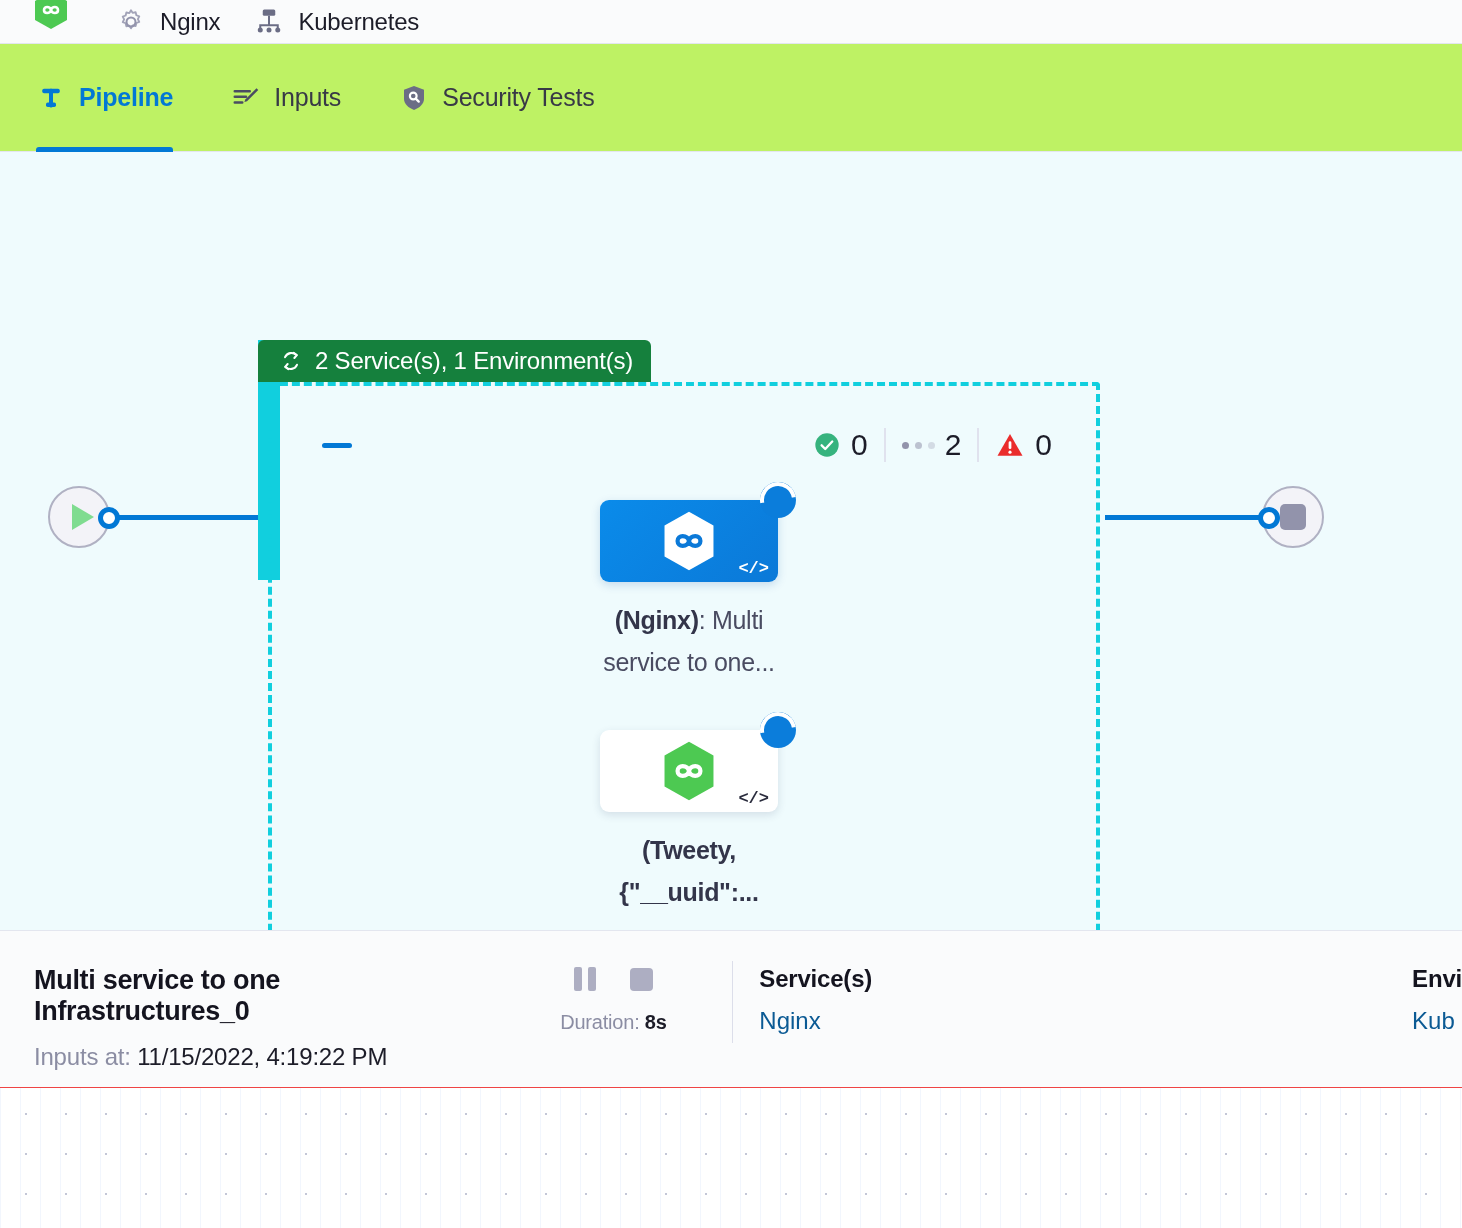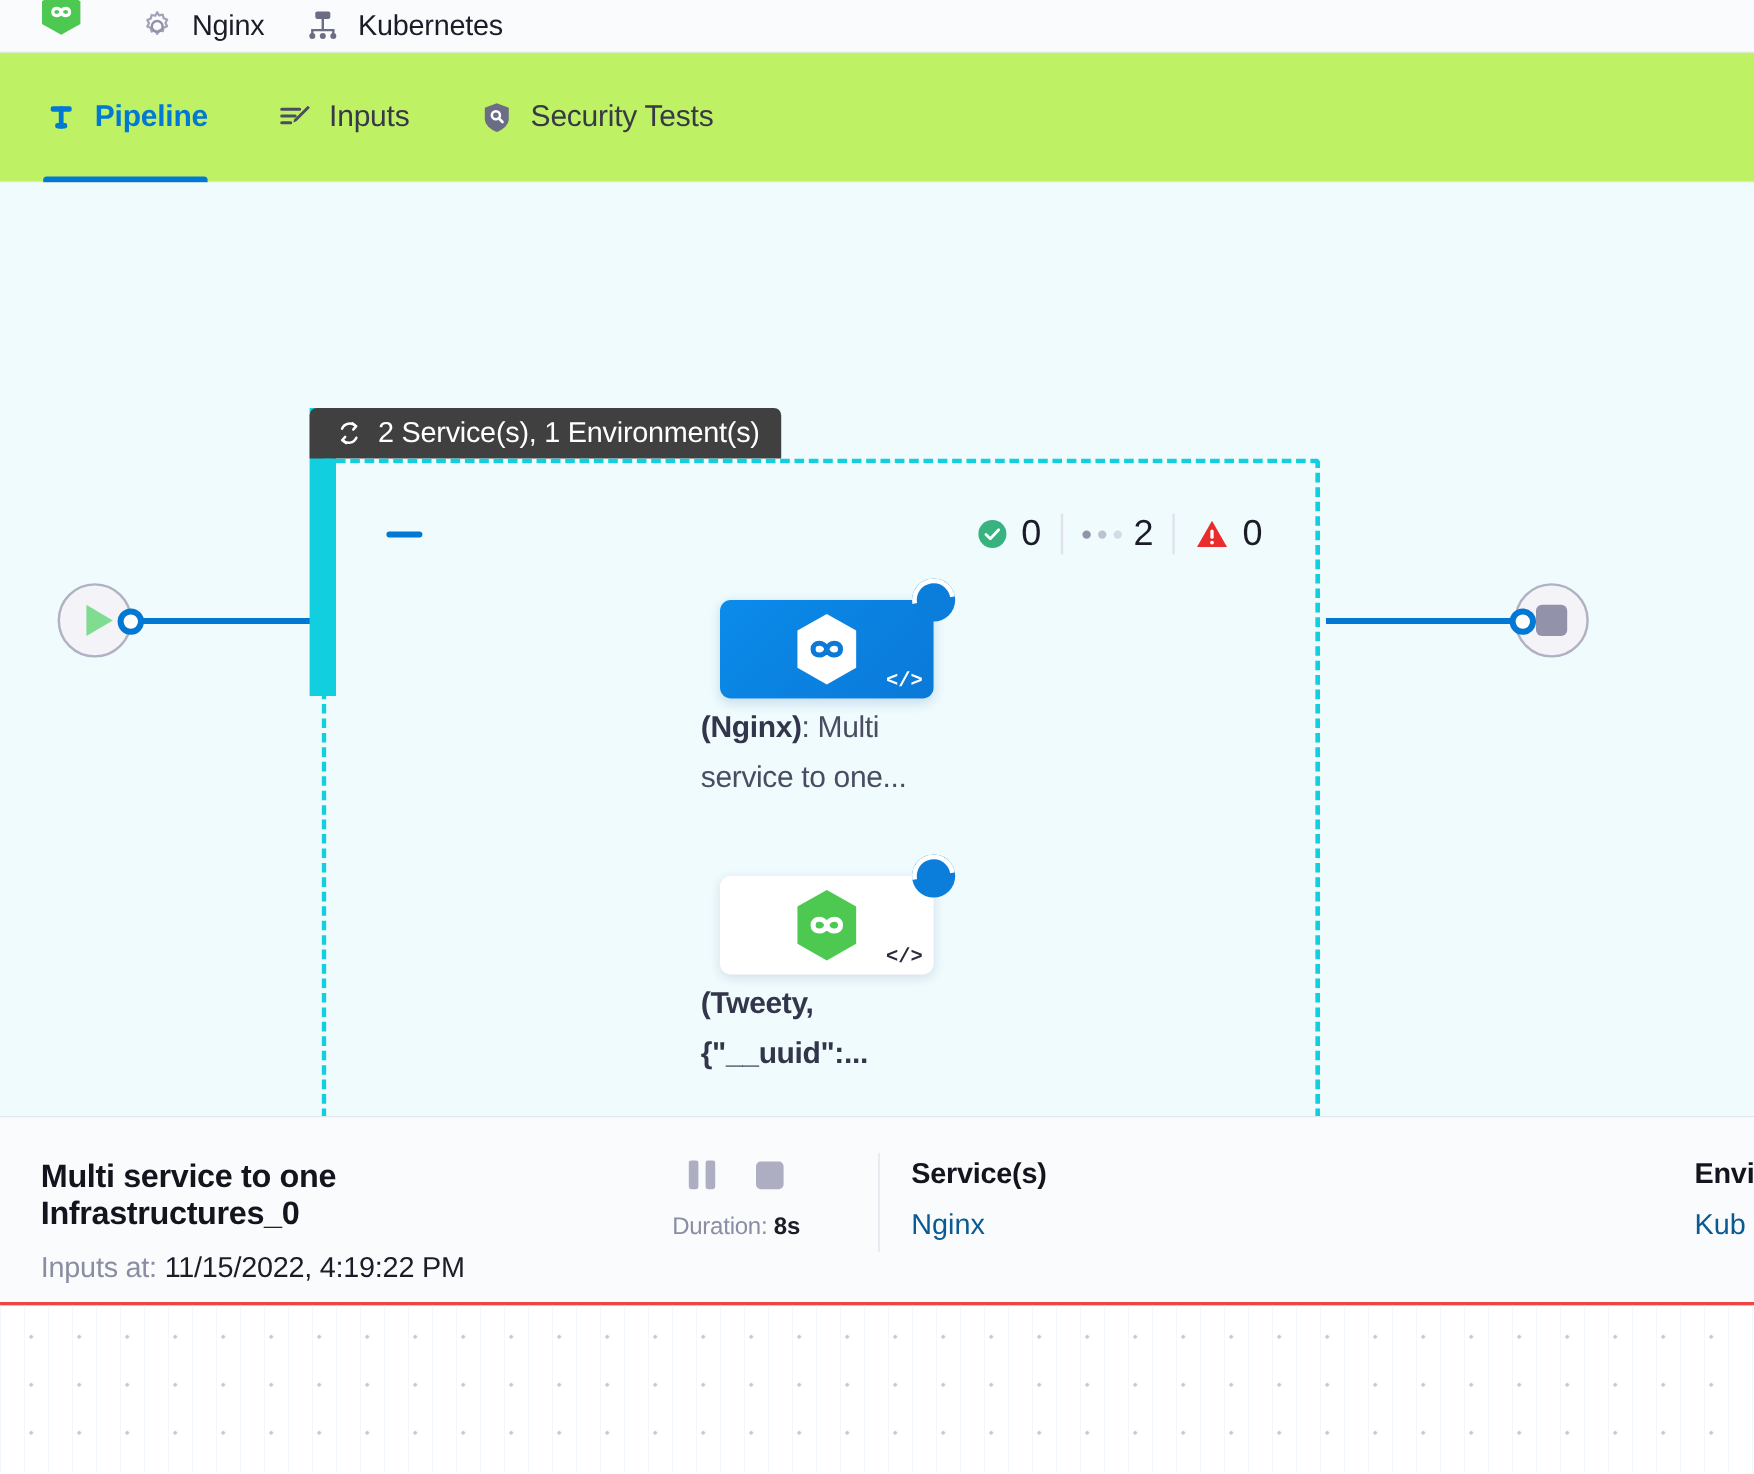--- a/index.html
+++ b/index.html
@@ -88,21 +88,21 @@
   .conn-dot.end-dot   { left: 1258px; top: 355px; }
 
   
   .group-rail {
     position: absolute; left: 258px; top: 188px; width: 22px; height: 240px;
     background: #11cfde;
   }
   .group-header {
     position: absolute; left: 258px; top: 188px;
     height: 42px; border-radius: 6px 6px 0 0;
-    background: #404040;
+    background: #15803d;
     display: flex; align-items: center; gap: 11px;
     padding: 0 18px 0 20px;
     white-space: nowrap;
   }
   .group-header .group-label {
     font-size: 24px; color: #ffffff; letter-spacing: -0.2px;
   }
 
   
   .group-box {
@@ -165,33 +165,33 @@
     background: #0b7ddb;
     display: flex; align-items: center; justify-content: center;
   }
   .spinner-badge::after {
     content: ""; width: 28px; height: 28px; border-radius: 50%;
     border: 4px solid #ffffff;
     border-right-color: transparent; border-bottom-color: transparent;
     transform: rotate(35deg);
   }
   .node-label {
-    margin-top: 3px; width: 210px; margin-left: -16px;
-    text-align: left; font-size: 25px; line-height: 42px;
+    margin-top: 17px; width: 210px; margin-left: -16px;
+    text-align: center; font-size: 25px; line-height: 42px;
     color: #4a4c62; letter-spacing: -0.3px;
   }
   .node-label b { color: #33354a; font-weight: bold; }
   .node-label.allbold { color: #33354a; font-weight: bold; }
 
   
   .details {
     position: absolute; left: 0; top: 930px; width: 1462px; height: 158px;
     background: #fafbfc;
     border-top: 1px solid #e3e6ef;
-    border-bottom: 3px solid #ef4444;
+    border-bottom: 1px solid #ef4444;
     display: flex; align-items: flex-start;
     padding: 34px 0 0 34px;
   }
   .det-title { font-size: 27px; font-weight: bold; color: #14141f; letter-spacing: -0.3px; }
   .det-sub { margin-top: 16px; font-size: 24px; color: #1c1c28; letter-spacing: -0.2px; }
   .det-sub .muted { color: #8b8da3; }
   .duration-block {
     margin-left: 80px; width: 190px;
     display: flex; flex-direction: column; align-items: center;
   }

